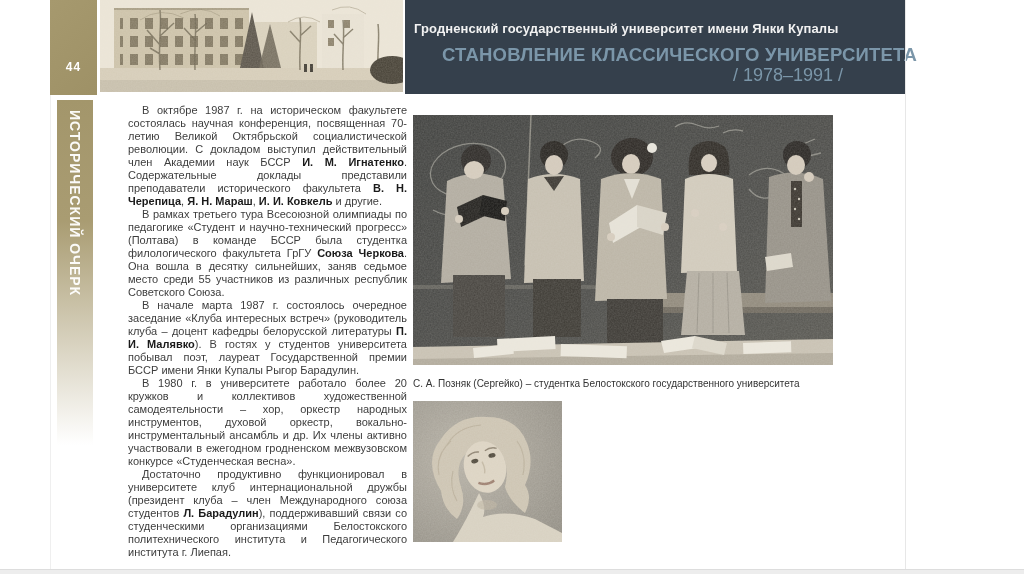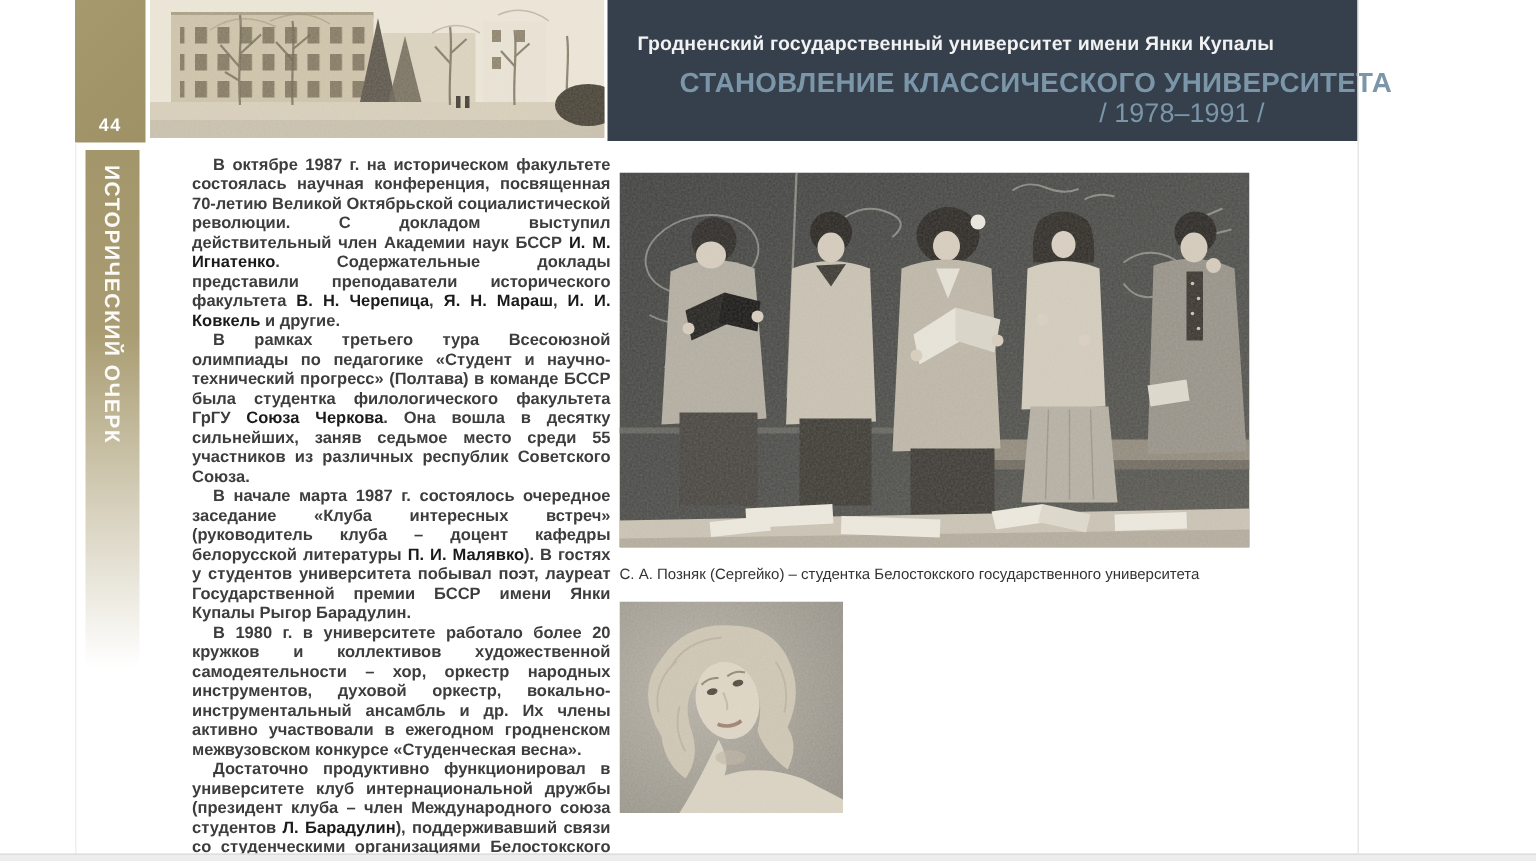--- a/index.html
+++ b/index.html
@@ -12,33 +12,33 @@
 
   
   .page-edge-right{position:absolute;left:905px;top:0;width:1px;height:570px;background:#e7e7e7;}
   .page-edge-left{position:absolute;left:50px;top:95px;width:1px;height:475px;background:#efefef;}
   .bottom-band{position:absolute;left:0;top:569px;width:1024px;height:5px;background:#ededed;border-top:1px solid #dddddd;box-sizing:border-box;}
 
   
   .page-number-block{
     position:absolute;left:50px;top:0;width:47px;height:95px;box-sizing:border-box;
     background:linear-gradient(135deg, var(--gold) 0%, #9e9166 100%);
-    display:flex;align-items:flex-end;justify-content:center;padding-bottom:5px;
+    display:flex;align-items:flex-end;justify-content:center;padding-bottom:21px;
   }
   .page-number{color:#ffffff;font-weight:bold;font-size:12px;letter-spacing:1px;}
 
   
   .building-photo{position:absolute;left:100px;top:0;width:303px;height:92px;}
   .building-photo svg{display:block;width:100%;height:100%;}
 
   
   .header-banner{
     position:absolute;left:405px;top:0;width:500px;height:94px;box-sizing:border-box;
     background:var(--header-bg);
-    padding:21px 62px 0 20px;
+    padding:21px 62px 0 9px;
   }
   .hline1{color:var(--header-univ);font-size:13px;font-weight:bold;letter-spacing:0.1px;white-space:nowrap;}
   .hline2{margin-top:8px;color:var(--header-title);font-size:18.5px;font-weight:bold;letter-spacing:0.2px;white-space:nowrap;margin-left:28px;}
   .hline3{color:var(--header-title);font-size:18px;font-weight:normal;text-align:right;margin-top:0px;line-height:1.05;}
 
   
   .sidebar-strip{
     position:absolute;left:57px;top:100px;width:36px;height:345px;box-sizing:border-box;
     background:linear-gradient(to bottom, #a3966b 0%, #a99c72 35%, rgba(252,250,244,0) 100%);
     display:flex;justify-content:center;padding-top:10px;
@@ -46,21 +46,21 @@
   .vertical-label{
     writing-mode:vertical-rl;white-space:nowrap;
     color:rgba(255,255,255,0.95);font-weight:bold;font-size:14px;letter-spacing:1px;
   }
 
   
   .article{
     position:absolute;left:128px;top:104px;width:279px;
     font-size:11px;line-height:13px;text-align:justify;color:#3d3d3d;
   }
-  .article p{margin:0;text-indent:14px;font-weight:bold;}
+  .article p{margin:0;text-indent:14px;}
   .article b{color:#1a1a1a;}
 
   
   .students-photo{position:absolute;left:413px;top:115px;width:420px;height:250px;}
   .students-photo svg{display:block;width:100%;height:100%;}
   .photo-caption{position:absolute;left:413px;top:378px;width:440px;font-size:10px;color:#333333;}
   .portrait-photo{position:absolute;left:413px;top:401px;width:149px;height:141px;}
   .portrait-photo svg{display:block;width:100%;height:100%;}
 </style>
 </head>

